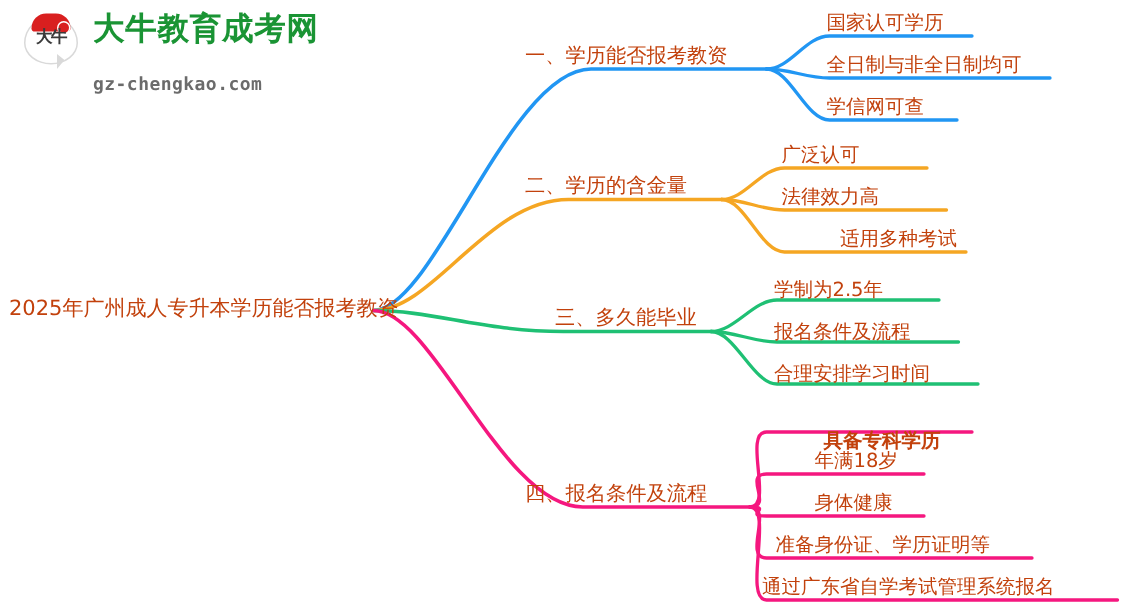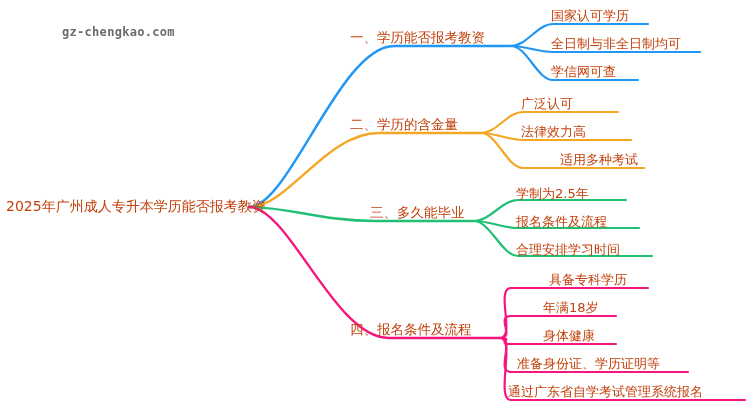--- a/index.html
+++ b/index.html
@@ -138,21 +138,29 @@
   }
   .leaf-label {
     font-size: 13px;
     line-height: 15px;
   }
 </style>
 </head>
 <body>
 
 <div id="logo">
+  <div id="logo-mark">
+    <div id="logo-bubble"></div>
+    <div id="logo-bubble-tail"></div>
+    <div id="logo-cap"></div>
+    <div id="logo-cap-dot"></div>
+    <div id="logo-mark-text">大牛</div>
+  </div>
   <div id="logo-text-wrap">
+    <div id="logo-title">大牛教育成考网</div>
     <div id="logo-sub">gz-chengkao.com</div>
   </div>
 </div>
 
 <svg id="mindmap-svg" viewBox="0 0 750 410" xmlns="http://www.w3.org/2000/svg">
   <g id="connector-group" fill="none" stroke-linecap="round">
       <path d="M 249 207 C 289 207 340 46 394 46 L 511 46" stroke="#2196f3" stroke-width="2.4" fill="none" stroke-linecap="round"></path>
       <path d="M 511 46 C 527 46 537 24 553 24 L 648 24" stroke="#2196f3" stroke-width="2.2" fill="none" stroke-linecap="round"></path>
       <path d="M 511 46 C 527 46 537 52 553 52 L 700 52" stroke="#2196f3" stroke-width="2.2" fill="none" stroke-linecap="round"></path>
       <path d="M 511 46 C 527 46 537 80 553 80 L 638 80" stroke="#2196f3" stroke-width="2.2" fill="none" stroke-linecap="round"></path>
@@ -184,17 +192,17 @@
 <div class="node-label leaf-label" style="left:521px; top:96px;">广泛认可</div>
 <div class="node-label leaf-label" style="left:521px; top:124px;">法律效力高</div>
 <div class="node-label leaf-label" style="left:521px; top:152px;margin-left:39px;">适用多种考试</div>
 
 <div class="node-label branch-label" style="left:350px; top:205px;margin-left:20px;">三、多久能毕业</div>
 <div class="node-label leaf-label" style="left:516px; top:186px;">学制为2.5年</div>
 <div class="node-label leaf-label" style="left:516px; top:214px;">报名条件及流程</div>
 <div class="node-label leaf-label" style="left:516px; top:242px;">合理安排学习时间</div>
 
 <div class="node-label branch-label" style="left:350px; top:322px;">四、报名条件及流程</div>
-<div class="node-label leaf-label" style="left:549px; top:272px;">具备专科学历</div>
+<div class="node-label leaf-label" style="left:549px; top:287px;font-weight:bold;">具备专科学历</div>
 <div class="node-label leaf-label" style="left:543px; top:300px;">年满18岁</div>
 <div class="node-label leaf-label" style="left:543px; top:328px;">身体健康</div>
 <div class="node-label leaf-label" style="left:517px; top:356px;text-align:right;">准备身份证、学历证明等</div>
 <div class="node-label leaf-label" style="left:508px; top:384px;">通过广东省自学考试管理系统报名</div>
 
 </body></html>

